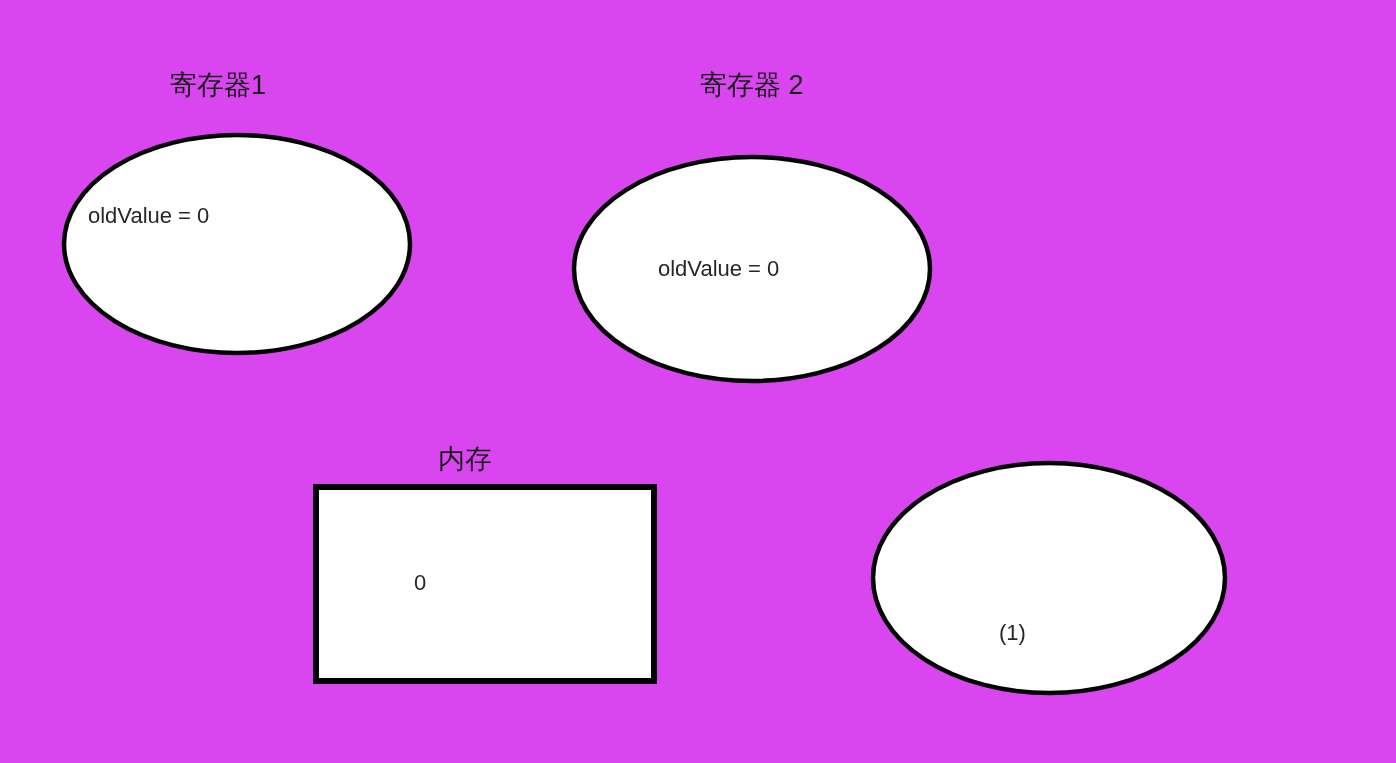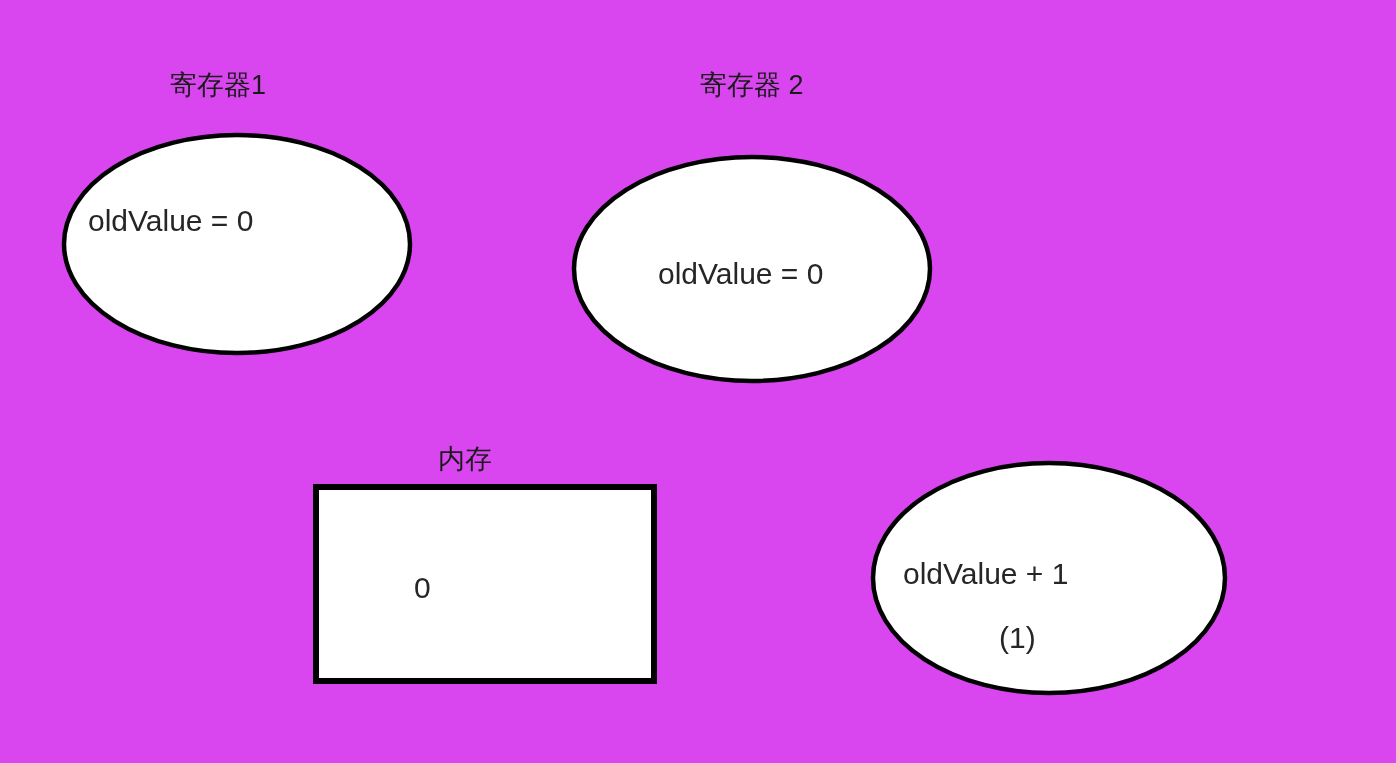--- a/index.html
+++ b/index.html
@@ -26,21 +26,21 @@
   .caption {
     position: absolute;
     font-size: 27px;
     line-height: 1;
     color: #1a1a1a;
     white-space: nowrap;
     font-family: "Liberation Sans", "DejaVu Sans", sans-serif;
   }
   .node-text {
     position: absolute;
-    font-size: 30px;
+    font-size: 22px;
     line-height: 1.18;
     color: #262626;
     white-space: nowrap;
     font-family: "Liberation Sans", "DejaVu Sans", sans-serif;
   }
 
   
   #cap-reg1 { left: 170px; top: 72px; }
   #cap-reg2 { left: 688px; top: 72px; margin-left: 12px; }
   #cap-mem  { left: 438px; top: 448px; font-family: Liberation Mono, monospace; }
@@ -73,17 +73,16 @@
   <div class="node-text" id="txt-reg1">oldValue = 0</div>
 
   <div class="caption" id="cap-reg2">寄存器 2</div>
 
   <div class="node-text" id="txt-reg2">oldValue = 0</div>
 
   <div class="caption" id="cap-mem">内存</div>
 
   <div class="node-text" id="txt-mem-value">0</div>
 
-  <div class="node-text" id="txt-newval-1">oldValue + 1</div>
 
   <div class="node-text" id="txt-newval-2">(1)</div>
 
 </div>
 
 </body></html>

